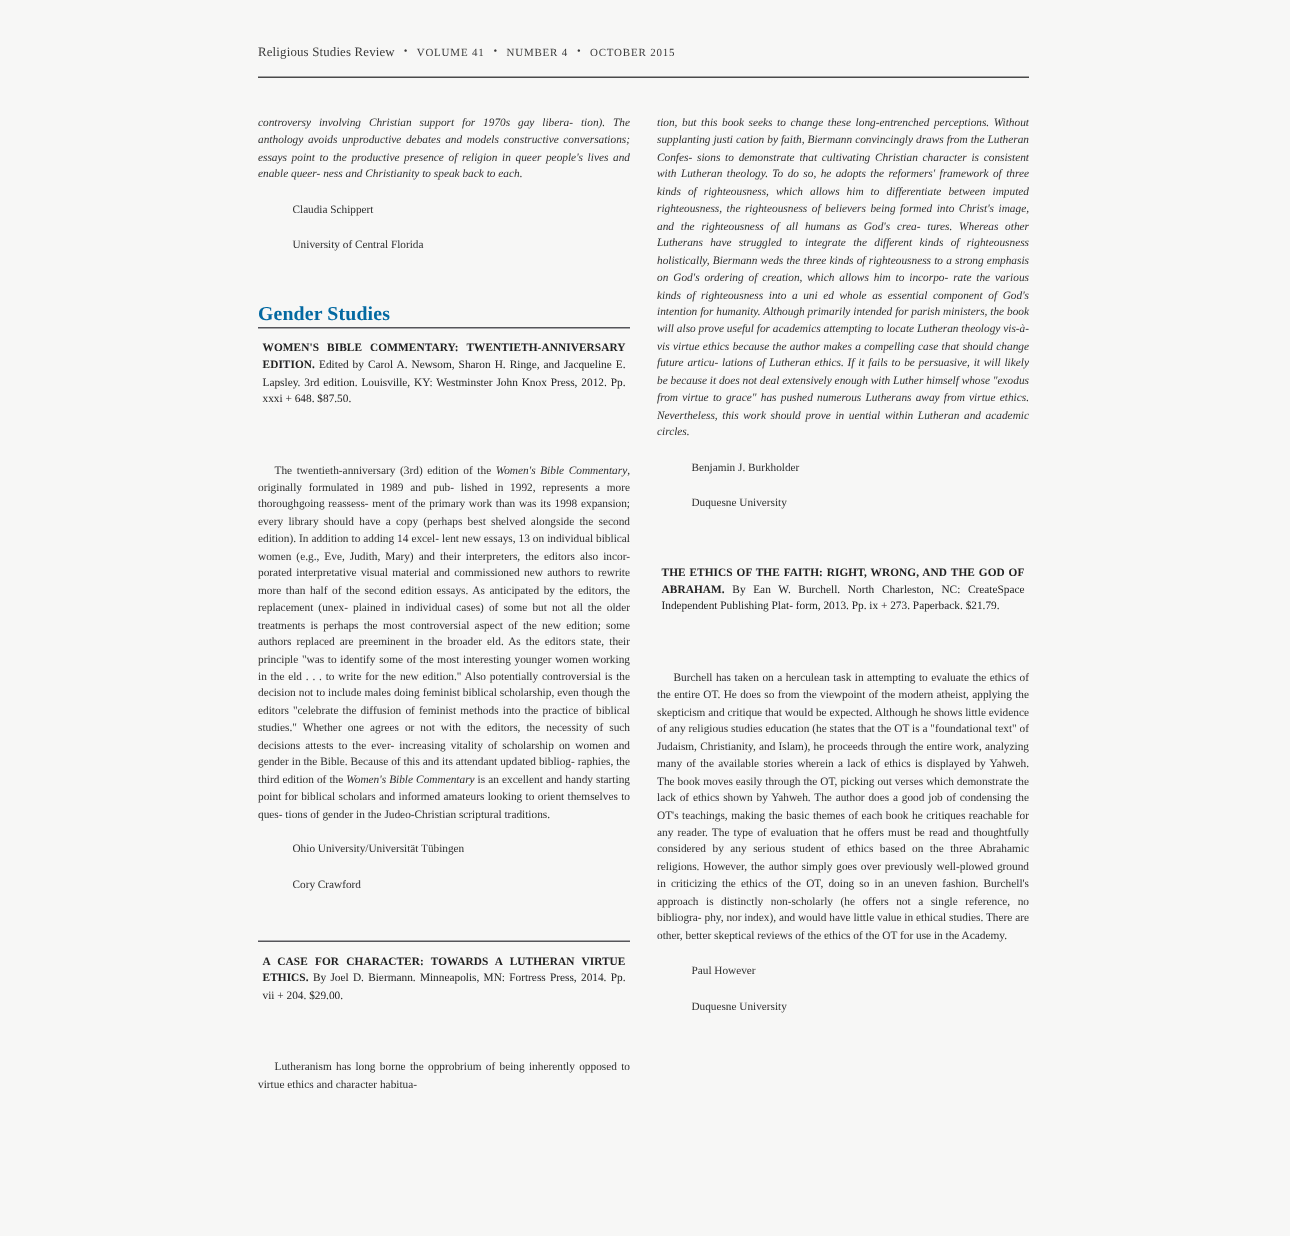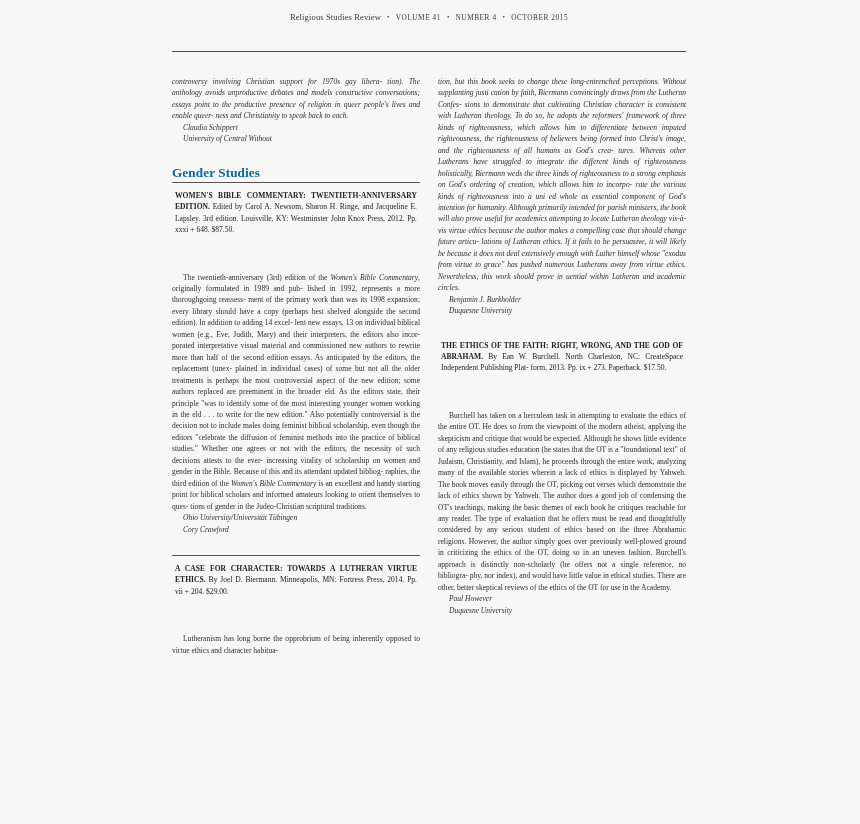--- a/index.html
+++ b/index.html
@@ -19,23 +19,23 @@
     position: relative;
     width: 860px;
     height: 824px;
     box-sizing: border-box;
   }
 
   
   .running-head {
     position: absolute;
     left: 172px;
-    top: 12px;
+    top: 29px;
     width: 514px;
-    text-align: center;
+    text-align: left;
     font-size: 8.1px;
     color: #3a3a3a;
     letter-spacing: 0.1px;
     white-space: nowrap;
   }
   .running-head .journal {
     font-size: 8.6px;
   }
   .running-head .sep {
     display: inline-block;
@@ -92,24 +92,23 @@
     text-align-last: left;
     margin: 3px;
     color: #222;
   }
   .title-entry .hd {
     font-weight: bold;
     letter-spacing: 0.05px;
   }
 
   .byline {
-    font-style: italic;
     font-size: 7.5px;
     line-height: 11.45px;
-    margin: 0;
+    margin: 12px;
     padding-left: 11px;
     color: #2e2e2e;
   }
 
   .sec-heading {
     font-size: 13.2px;
     font-weight: bold;
     line-height: 15px;
     margin: 0;
     padding-bottom: 2px;
@@ -150,21 +149,21 @@
   </div>
   <div class="head-rule"></div>
 
   <div class="columns">
 
     <div class="column">
 
       <p class="flush">controversy involving Christian support for 1970s gay libera- tion). The anthology avoids unproductive debates and models constructive conversations; essays point to the productive presence of religion in queer people's lives and enable queer- ness and Christianity to speak back to each.</p>
 
       <p class="byline">Claudia Schippert</p>
-      <p class="byline">University of Central Without</p>
+      <p class="byline">University of Central Florida</p>
 
       <div class="sec-wrap">
         <div class="sec-heading">Gender Studies</div>
         <div class="sec-rule"></div>
 
         <p class="title-entry"><span class="hd">WOMEN'S BIBLE COMMENTARY: TWENTIETH-ANNIVERSARY EDITION.</span><span> Edited by Carol A. Newsom, Sharon H. Ringe, and Jacqueline E. Lapsley. 3rd edition. Louisville, KY: Westminster John Knox Press, 2012. Pp. xxxi + 648. $87.50.</span></p>
 
         <p class="indent"><span>The twentieth-anniversary (3rd) edition of the </span><i class="ital">Women's Bible Commentary</i><span>, originally formulated in 1989 and pub- lished in 1992, represents a more thoroughgoing reassess- ment of the primary work than was its 1998 expansion; every library should have a copy (perhaps best shelved alongside the second edition). In addition to adding 14 excel- lent new essays, 13 on individual biblical women (e.g., Eve, Judith, Mary) and their interpreters, the editors also incor- porated interpretative visual material and commissioned new authors to rewrite more than half of the second edition essays. As anticipated by the editors, the replacement (unex- plained in individual cases) of some but not all the older treatments is perhaps the most controversial aspect of the new edition; some authors replaced are preeminent in the broader  eld. As the editors state, their principle "was to identify some of the most interesting younger women working in the  eld . . . to write for the new edition." Also potentially controversial is the decision not to include males doing feminist biblical scholarship, even though the editors "celebrate the diffusion of feminist methods into the practice of biblical studies." Whether one agrees or not with the editors, the necessity of such decisions attests to the ever- increasing vitality of scholarship on women and gender in the Bible. Because of this and its attendant updated bibliog- raphies, the third edition of the </span><i class="ital">Women's Bible Commentary</i><span> is an excellent and handy starting point for biblical scholars and informed amateurs looking to orient themselves to ques- tions of gender in the Judeo-Christian scriptural traditions.</span></p>
 
         <p class="byline">Ohio University/Universität Tübingen</p>
@@ -183,21 +182,21 @@
 
     <div class="column">
 
       <p class="flush">tion, but this book seeks to change these long-entrenched perceptions. Without supplanting justi cation by faith, Biermann convincingly draws from the Lutheran Confes- sions to demonstrate that cultivating Christian character is consistent with Lutheran theology. To do so, he adopts the reformers' framework of three kinds of righteousness, which allows him to differentiate between imputed righteousness, the righteousness of believers being formed into Christ's image, and the righteousness of all humans as God's crea- tures. Whereas other Lutherans have struggled to integrate the different kinds of righteousness holistically, Biermann weds the three kinds of righteousness to a strong emphasis on God's ordering of creation, which allows him to incorpo- rate the various kinds of righteousness into a uni ed whole as essential component of God's intention for humanity. Although primarily intended for parish ministers, the book will also prove useful for academics attempting to locate Lutheran theology vis-à-vis virtue ethics because the author makes a compelling case that should change future articu- lations of Lutheran ethics. If it fails to be persuasive, it will likely be because it does not deal extensively enough with Luther himself whose "exodus from virtue to grace" has pushed numerous Lutherans away from virtue ethics. Nevertheless, this work should prove in uential within Lutheran and academic circles.</p>
 
       <p class="byline">Benjamin J. Burkholder</p>
       <p class="byline">Duquesne University</p>
 
       <div class="gap-md"></div>
 
-      <p class="title-entry"><span class="hd">THE ETHICS OF THE FAITH: RIGHT, WRONG, AND THE GOD OF ABRAHAM.</span><span> By Ean W. Burchell. North Charleston, NC: CreateSpace Independent Publishing Plat- form, 2013. Pp. ix + 273. Paperback. $17.50.</span></p>
+      <p class="title-entry"><span class="hd">THE ETHICS OF THE FAITH: RIGHT, WRONG, AND THE GOD OF ABRAHAM.</span><span> By Ean W. Burchell. North Charleston, NC: CreateSpace Independent Publishing Plat- form, 2013. Pp. ix + 273. Paperback. $21.79.</span></p>
 
       <p class="indent">Burchell has taken on a herculean task in attempting to evaluate the ethics of the entire OT. He does so from the viewpoint of the modern atheist, applying the skepticism and critique that would be expected. Although he shows little evidence of any religious studies education (he states that the OT is a "foundational text" of Judaism, Christianity, and Islam), he proceeds through the entire work, analyzing many of the available stories wherein a lack of ethics is displayed by Yahweh. The book moves easily through the OT, picking out verses which demonstrate the lack of ethics shown by Yahweh. The author does a good job of condensing the OT's teachings, making the basic themes of each book he critiques reachable for any reader. The type of evaluation that he offers must be read and thoughtfully considered by any serious student of ethics based on the three Abrahamic religions. However, the author simply goes over previously well-plowed ground in criticizing the ethics of the OT, doing so in an uneven fashion. Burchell's approach is distinctly non-scholarly (he offers not a single reference, no bibliogra- phy, nor index), and would have little value in ethical studies. There are other, better skeptical reviews of the ethics of the OT for use in the Academy.</p>
 
       <p class="byline">Paul However</p>
       <p class="byline">Duquesne University</p>
 
     </div>
 
   </div>
 

